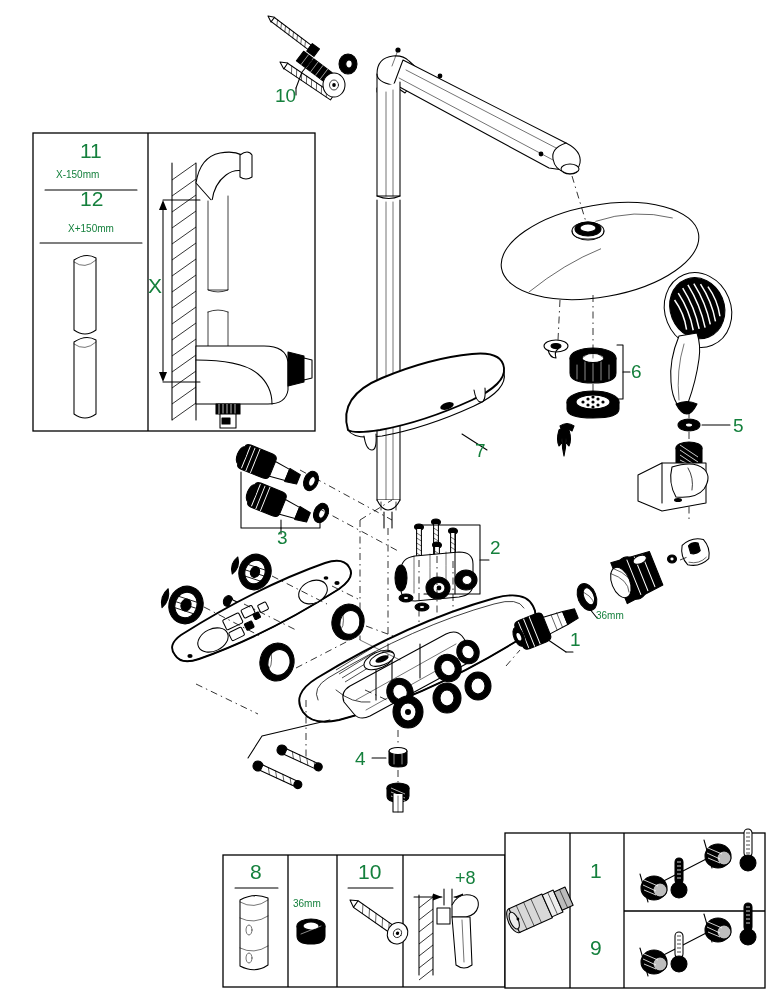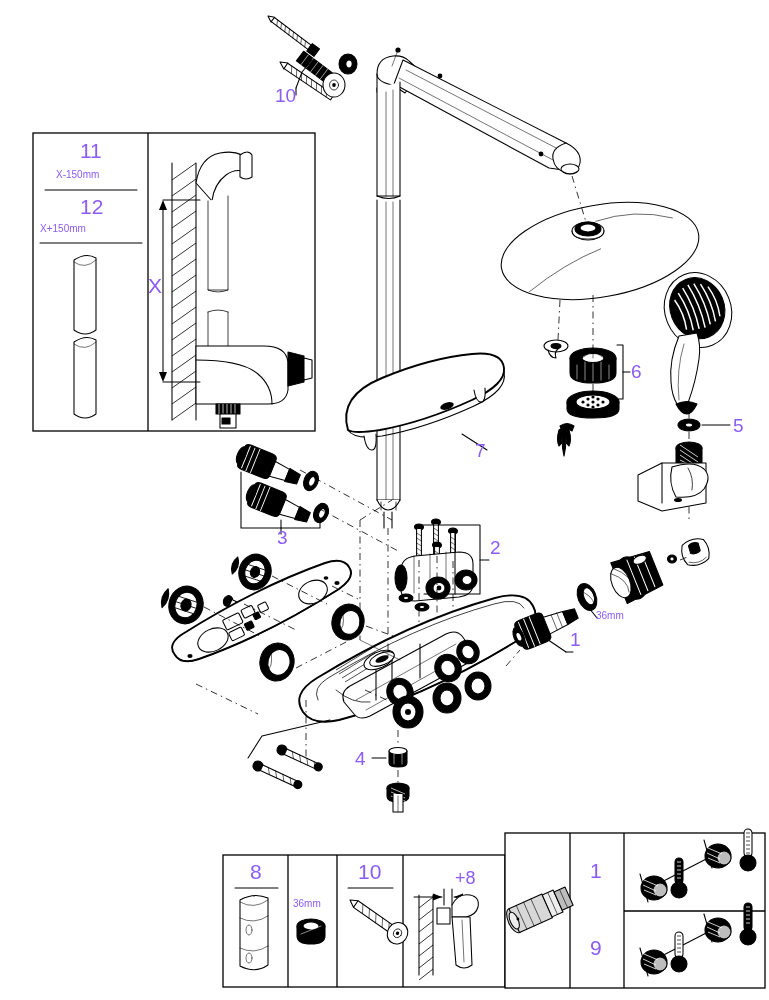--- a/index.html
+++ b/index.html
@@ -26,21 +26,21 @@
   .ln-frame{fill:none;stroke:#000;stroke-width:1.3;}
   .dash{fill:none;stroke:#000;stroke-width:0.8;stroke-dasharray:7 4 1.5 4;stroke-linecap:butt;}
   .fillw{fill:#ffffff;}
   .fillk{fill:#000000;}
   .fillg{fill:#d8d8d8;}
   .fillg2{fill:#ededed;}
   .fillg3{fill:#bdbdbd;}
   .lbl{
     position:absolute;
     font-family:"Liberation Sans","DejaVu Sans",sans-serif;
-    color:#8b5cf6;
+    color:#15803d;
     white-space:nowrap;
     line-height:1;
     user-select:none;
   }
   .lbl.callout{font-size:19px;}
   .lbl.small{font-size:10px;}
   .lbl.big{font-size:21px;}
   .lbl.mid{font-size:18px;}
 </style>
 </head>
@@ -751,22 +751,22 @@
   <div class="lbl callout" style="left:355px;top:749px;">4</div>
   <div class="lbl callout" style="left:733px;top:416px;">5</div>
   <div class="lbl callout" style="left:631px;top:362px;">6</div>
   <div class="lbl callout" style="left:475px;top:441px;">7</div>
   <div class="lbl callout" style="left:275px;top:86px;">10</div>
 
   <div class="lbl small" style="left:596px;top:611px;">36mm</div>
 
   <div class="lbl big" style="left:80px;top:140px;">11</div>
   <div class="lbl small" style="left:56px;top:170px;">X-150mm</div>
-  <div class="lbl big" style="left:80px;top:196px;">12</div>
-  <div class="lbl small" style="left:40px;top:224px;">X+150mm</div>
+  <div class="lbl big" style="left:80px;top:188px;">12</div>
+  <div class="lbl small" style="left:68px;top:224px;">X+150mm</div>
   <div class="lbl big" style="left:148px;top:275px;">X</div>
 
   <div class="lbl big" style="left:250px;top:861px;">8</div>
   <div class="lbl small" style="left:293px;top:899px;">36mm</div>
   <div class="lbl big" style="left:358px;top:861px;">10</div>
   <div class="lbl mid" style="left:455px;top:869px;">+8</div>
 
   <div class="lbl big" style="left:590px;top:860px;">1</div>
   <div class="lbl big" style="left:590px;top:937px;">9</div>
 

